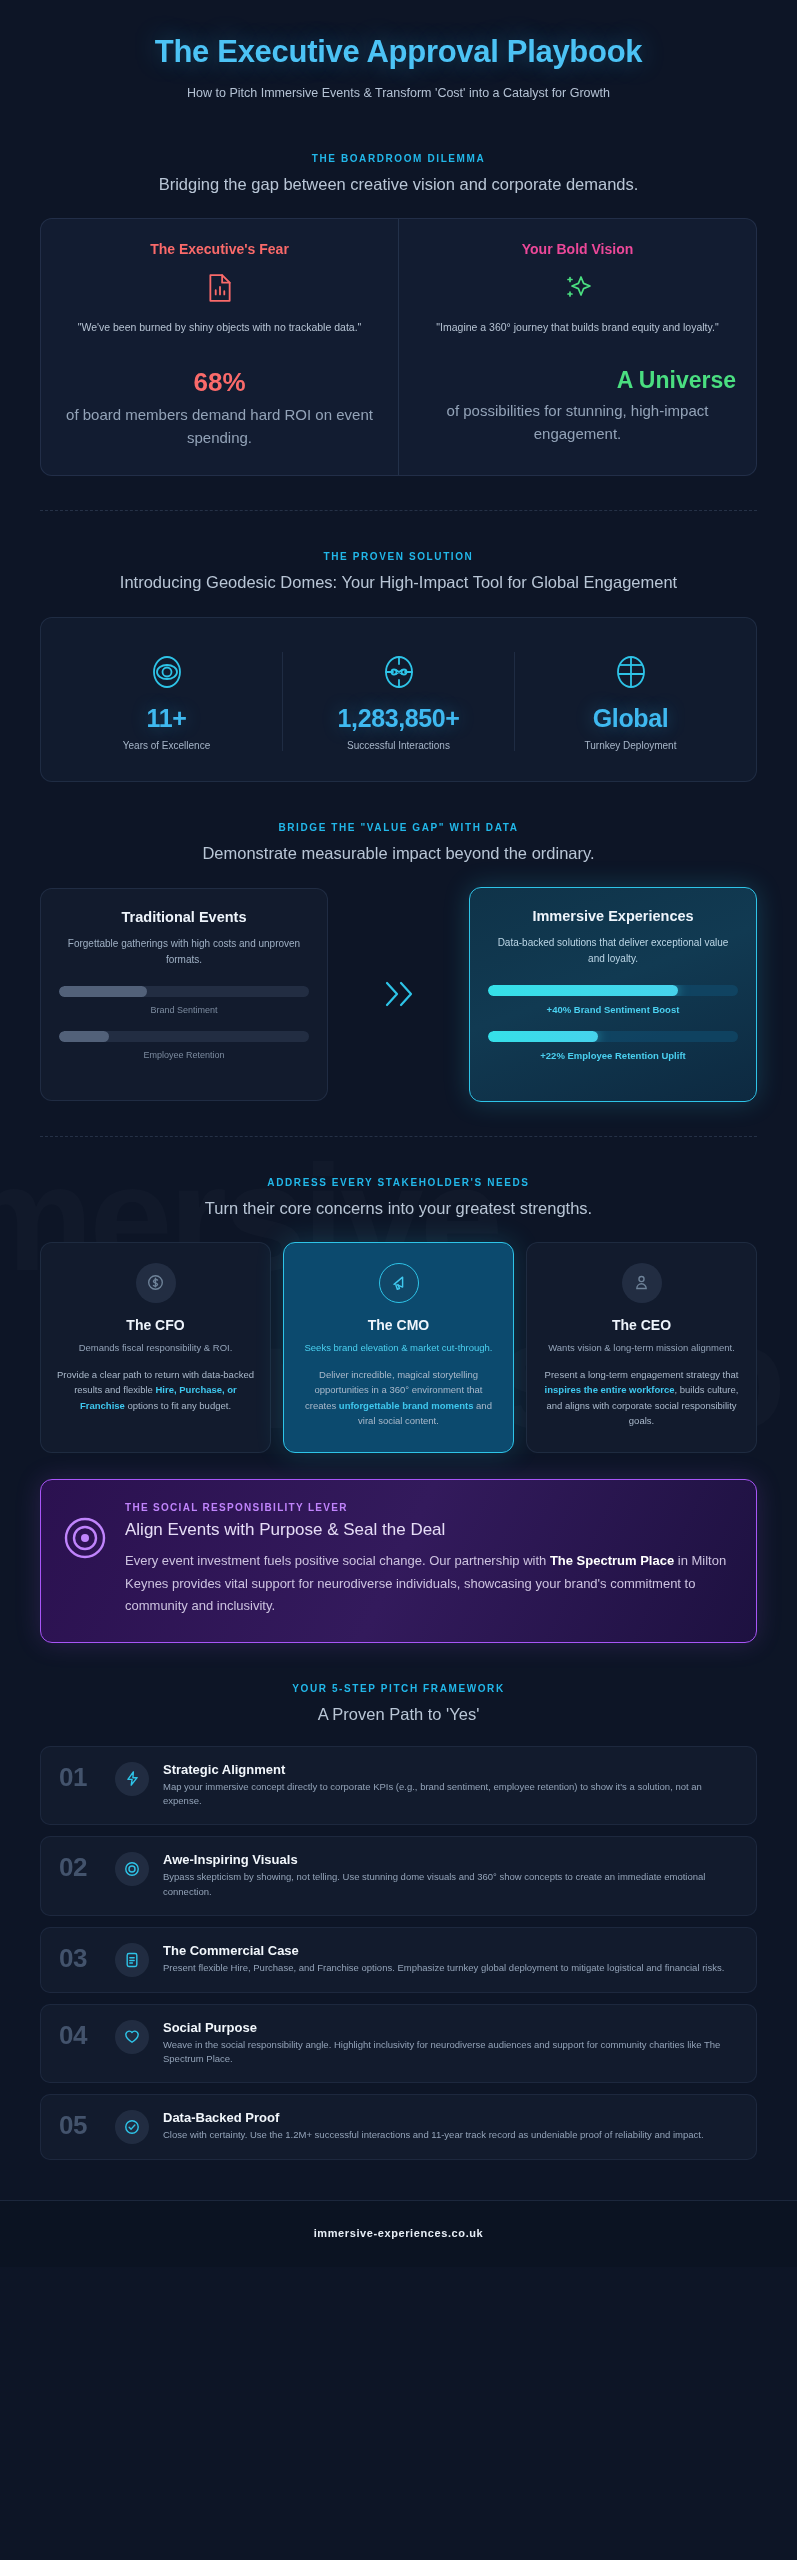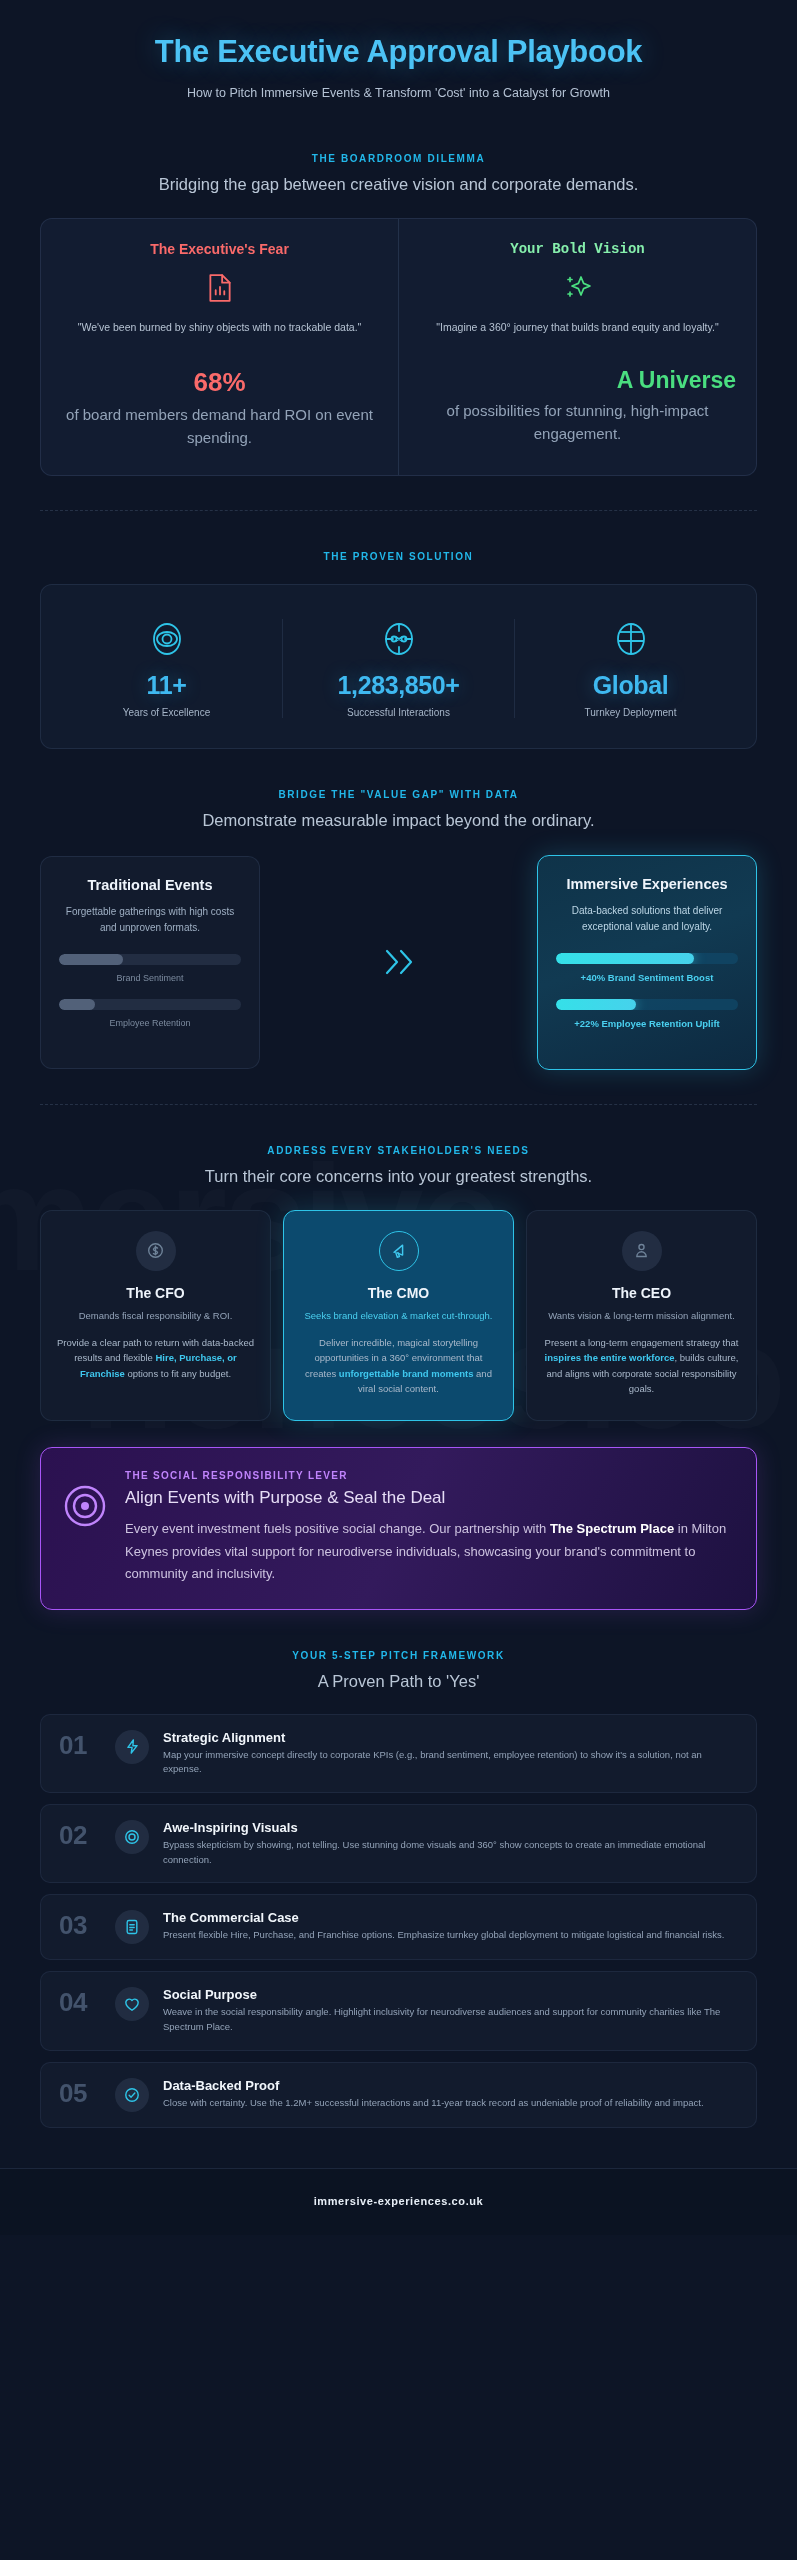--- a/index.html
+++ b/index.html
@@ -57,21 +57,21 @@
   
   .dilemma {
     margin-top:22px; display:flex;
     background:#121c31; border:1px solid rgba(90,115,155,0.22);
     border-radius:12px; overflow:hidden;
   }
   .dil-col { flex:1; padding:22px 20px 26px; text-align:center; }
   .dil-col + .dil-col { border-left:1px solid rgba(90,115,155,0.24); }
   .dil-h { font-size:14px; font-weight:700; margin-bottom:14px; }
   .dil-h.fear { color:#fa6a6a; }
-  .dil-h.vision { color:#86efac;font-family:Liberation Mono, monospace; }
+  .dil-h.vision { color:#ec4899; }
   .dil-icon { height:34px; display:flex; align-items:center; justify-content:center; margin-bottom:14px; }
   .dil-quote { font-size:10.5px; line-height:1.55; color:#b6c3d3; min-height:32px; }
   .dil-big { font-size:26px; font-weight:700; margin:16px 0 6px; }
   .dil-big.fear { color:#fa6a6a; }
   .dil-big.vision { color:#4ade80; font-size:23px;text-align:right; }
   .dil-note { font-size:15px; line-height:1.5; color:#93a3b8; }
 
   
   .stats {
     margin-top:22px; display:flex;
@@ -82,21 +82,21 @@
   .stat + .stat { border-left:1px solid rgba(90,115,155,0.20); }
   .stat-icon { height:40px; display:flex; align-items:center; justify-content:center; margin-bottom:12px; }
   .stat-val {
     font-size:25px; font-weight:700; color:#3fb9f0;
     text-shadow:0 0 18px rgba(56,189,248,0.35); letter-spacing:-0.4px;
   }
   .stat-lbl { font-size:10px; color:#a6b5c8; margin-top:7px; }
 
   
   .gap { margin-top:22px; display:flex; align-items:center; gap:0; }
-  .gap-card { width:220px; border-radius:12px; padding:20px 18px 24px; text-align:center; }
+  .gap-card { width:288px; border-radius:12px; padding:20px 18px 24px; text-align:center; }
   .gap-card.trad {
     background:#121b2d; border:1px solid rgba(90,115,155,0.20);
   }
   .gap-card.imm {
     background:linear-gradient(160deg,#0f3349 0%,#113a52 45%,#0d2940 100%);
     border:1px solid #2ec4e8; box-shadow:0 0 26px rgba(45,200,235,0.22);
   }
   .gap-h { font-size:14.5px; font-weight:700; color:#eef4fb; margin-bottom:11px; }
   .gap-p { font-size:10px; line-height:1.6; color:#9fb0c4; margin-bottom:18px; }
   .gap-card.imm .gap-p { color:#bcd6e6; }
@@ -226,20 +226,21 @@
           <div class="dil-big vision">A Universe</div>
           <div class="dil-note">of possibilities for stunning, high-impact engagement.</div>
         </div>
       </div>
     </div>
 
     <div class="divider"></div>
 
     <div class="sec">
       <div class="eyebrow">THE PROVEN SOLUTION</div>
+      <div class="sec-title">Introducing Geodesic Domes: Your High-Impact Tool for Global Engagement</div>
 
       <div class="stats">
         <div class="stat">
           <div class="stat-icon">
             <svg width="36" height="40" viewBox="0 0 36 40" fill="none" stroke="#2ec4e8" stroke-width="1.8">
               <ellipse cx="18" cy="20" rx="13" ry="15"></ellipse>
               <ellipse cx="18" cy="20" rx="10" ry="7"></ellipse>
               <circle cx="18" cy="20" r="4.5"></circle>
             </svg>
           </div>

